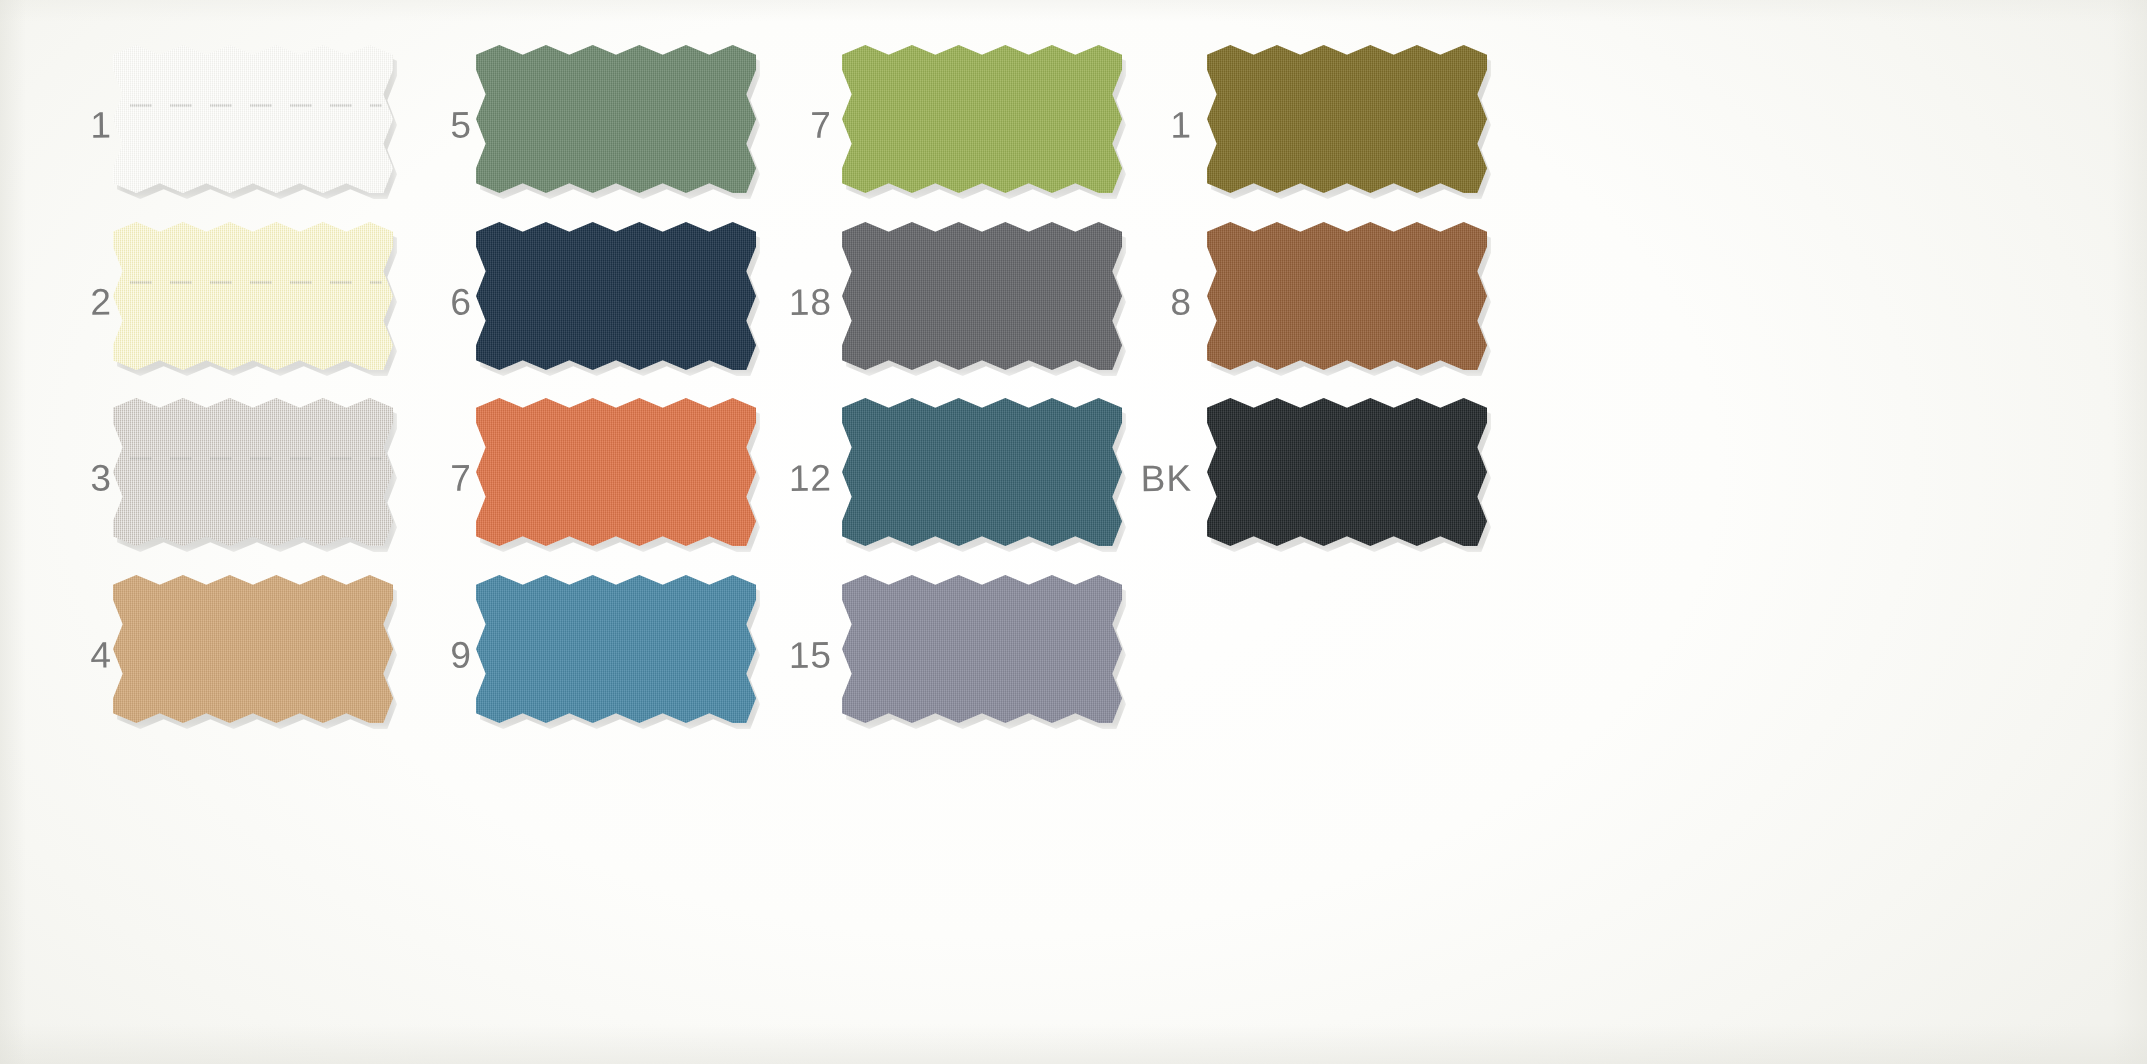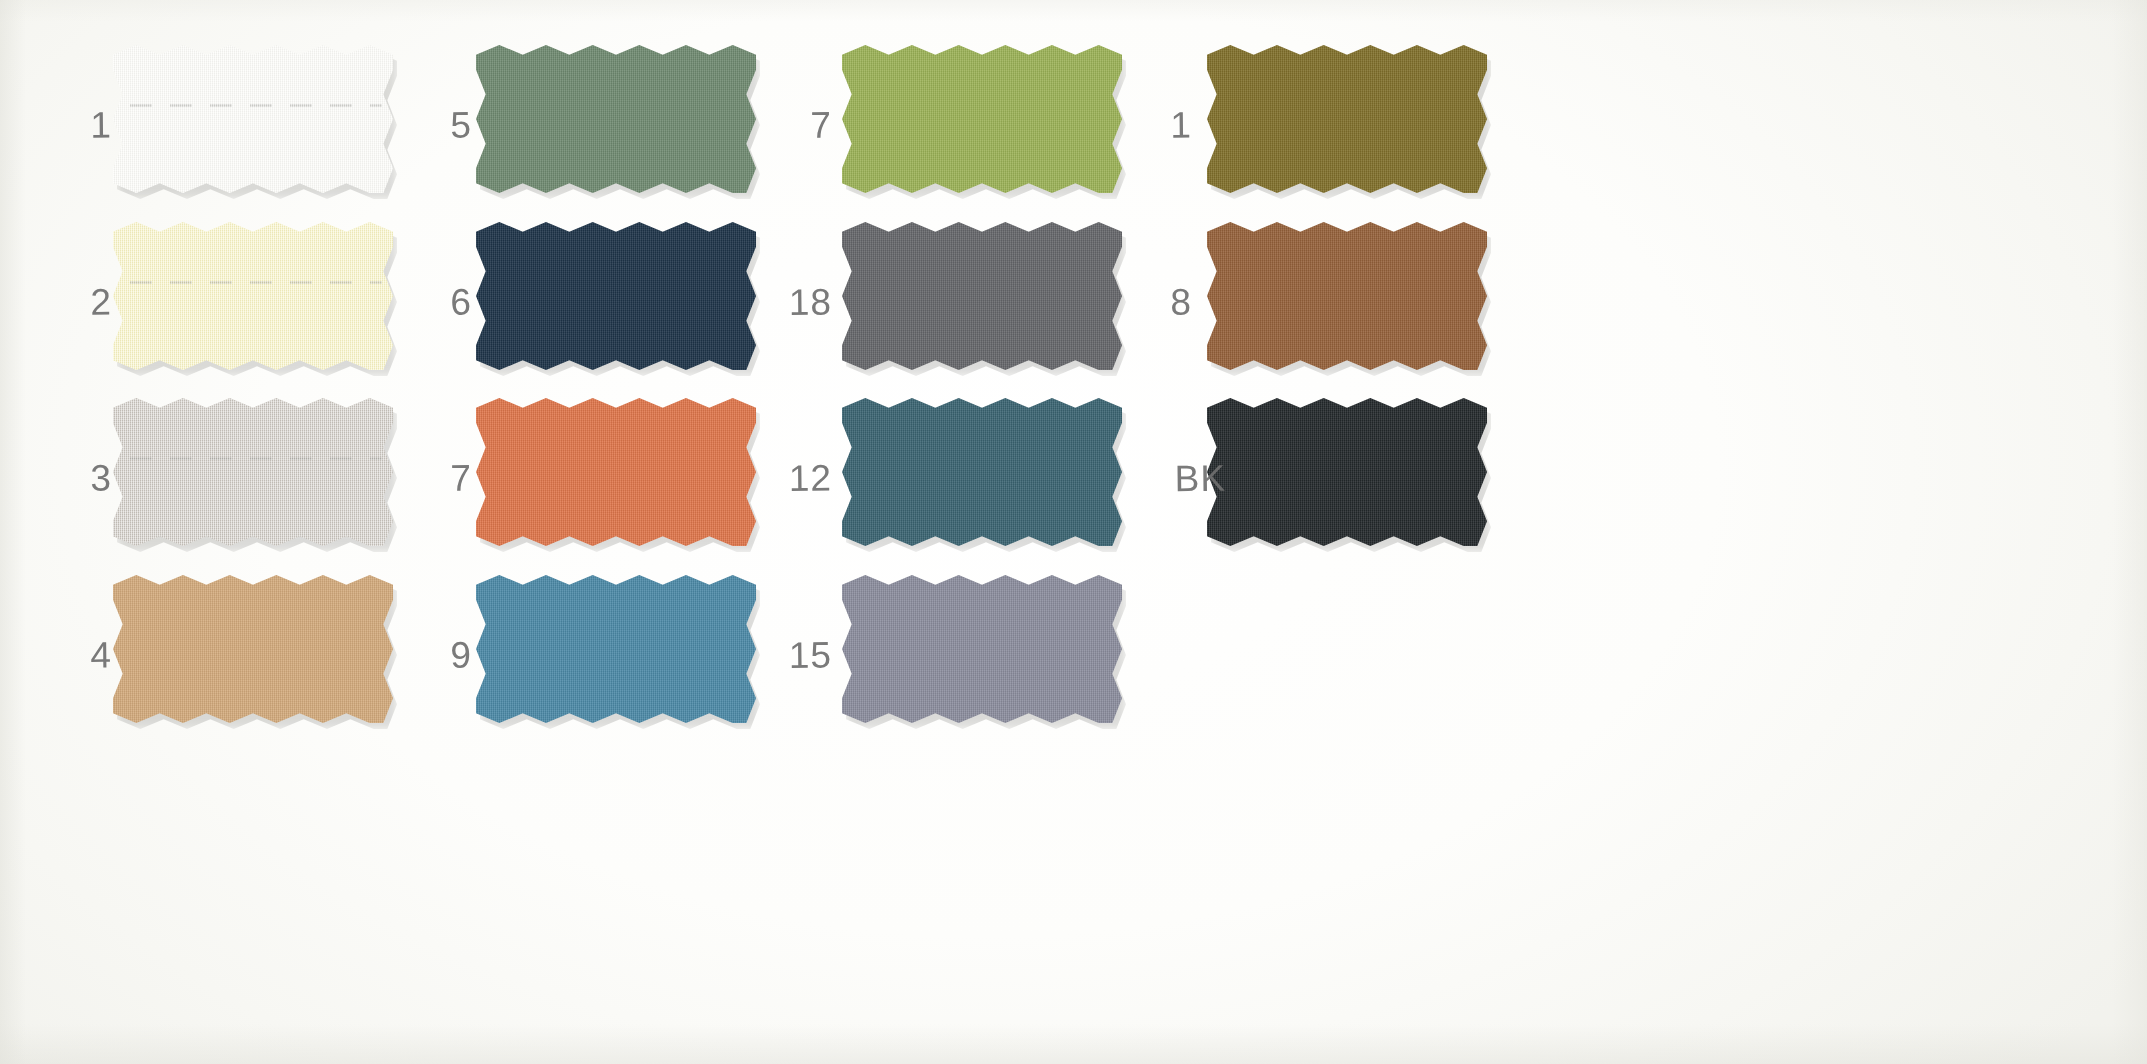--- a/index.html
+++ b/index.html
@@ -172,16 +172,16 @@
         <div class="swatch-label" style="left: 1120px; top: 107px; width: 72px;">1</div>
       </div>
       <div class="swatch-cell" style="left: 0px; top: 0px;">
         <div class="swatch-shadow" style="--pink: polygon(0.0px 9.7px,23.3px 0.0px,46.7px 9.7px,70.0px 0.0px,93.3px 9.7px,116.7px 0.0px,140.0px 9.7px,163.3px 0.0px,186.7px 9.7px,210.0px 0.0px,233.3px 9.7px,256.7px 0.0px,280.0px 9.7px,280.0px 24.7px,270.3px 49.3px,280.0px 74.0px,270.3px 98.7px,280.0px 123.3px,270.3px 148.0px,256.7px 148.0px,233.3px 138.3px,210.0px 148.0px,186.7px 138.3px,163.3px 148.0px,140.0px 138.3px,116.7px 148.0px,93.3px 138.3px,70.0px 148.0px,46.7px 138.3px,23.3px 148.0px,0.0px 138.3px,0.0px 123.3px,9.7px 98.7px,0.0px 74.0px,9.7px 49.3px,0.0px 24.7px); left: 1211px; top: 228px; width: 280px; height: 148px;"></div>
         <div class="swatch" title="brown" style="--pink: polygon(0.0px 9.7px,23.3px 0.0px,46.7px 9.7px,70.0px 0.0px,93.3px 9.7px,116.7px 0.0px,140.0px 9.7px,163.3px 0.0px,186.7px 9.7px,210.0px 0.0px,233.3px 9.7px,256.7px 0.0px,280.0px 9.7px,280.0px 24.7px,270.3px 49.3px,280.0px 74.0px,270.3px 98.7px,280.0px 123.3px,270.3px 148.0px,256.7px 148.0px,233.3px 138.3px,210.0px 148.0px,186.7px 138.3px,163.3px 148.0px,140.0px 138.3px,116.7px 148.0px,93.3px 138.3px,70.0px 148.0px,46.7px 138.3px,23.3px 148.0px,0.0px 138.3px,0.0px 123.3px,9.7px 98.7px,0.0px 74.0px,9.7px 49.3px,0.0px 24.7px); left: 1207px; top: 222px; width: 280px; height: 148px; background-color: rgb(150, 97, 58);"></div>
         <div class="swatch-label" style="left: 1120px; top: 284px; width: 72px;">8</div>
       </div>
       <div class="swatch-cell" style="left: 0px; top: 0px;">
         <div class="swatch-shadow" style="--pink: polygon(0.0px 9.7px,23.3px 0.0px,46.7px 9.7px,70.0px 0.0px,93.3px 9.7px,116.7px 0.0px,140.0px 9.7px,163.3px 0.0px,186.7px 9.7px,210.0px 0.0px,233.3px 9.7px,256.7px 0.0px,280.0px 9.7px,280.0px 24.7px,270.3px 49.3px,280.0px 74.0px,270.3px 98.7px,280.0px 123.3px,270.3px 148.0px,256.7px 148.0px,233.3px 138.3px,210.0px 148.0px,186.7px 138.3px,163.3px 148.0px,140.0px 138.3px,116.7px 148.0px,93.3px 138.3px,70.0px 148.0px,46.7px 138.3px,23.3px 148.0px,0.0px 138.3px,0.0px 123.3px,9.7px 98.7px,0.0px 74.0px,9.7px 49.3px,0.0px 24.7px); left: 1211px; top: 404px; width: 280px; height: 148px;"></div>
         <div class="swatch" title="black" style="--pink: polygon(0.0px 9.7px,23.3px 0.0px,46.7px 9.7px,70.0px 0.0px,93.3px 9.7px,116.7px 0.0px,140.0px 9.7px,163.3px 0.0px,186.7px 9.7px,210.0px 0.0px,233.3px 9.7px,256.7px 0.0px,280.0px 9.7px,280.0px 24.7px,270.3px 49.3px,280.0px 74.0px,270.3px 98.7px,280.0px 123.3px,270.3px 148.0px,256.7px 148.0px,233.3px 138.3px,210.0px 148.0px,186.7px 138.3px,163.3px 148.0px,140.0px 138.3px,116.7px 148.0px,93.3px 138.3px,70.0px 148.0px,46.7px 138.3px,23.3px 148.0px,0.0px 138.3px,0.0px 123.3px,9.7px 98.7px,0.0px 74.0px,9.7px 49.3px,0.0px 24.7px); left: 1207px; top: 398px; width: 280px; height: 148px; background-color: rgb(35, 40, 43);"></div>
-        <div class="swatch-label" style="left: 1154px; top: 460px; width: 72px;">BK</div>
+        <div class="swatch-label" style="left: 1120px; top: 460px; width: 72px;">BK</div>
       </div>
     </div>
 </div>
 
 </body></html>

